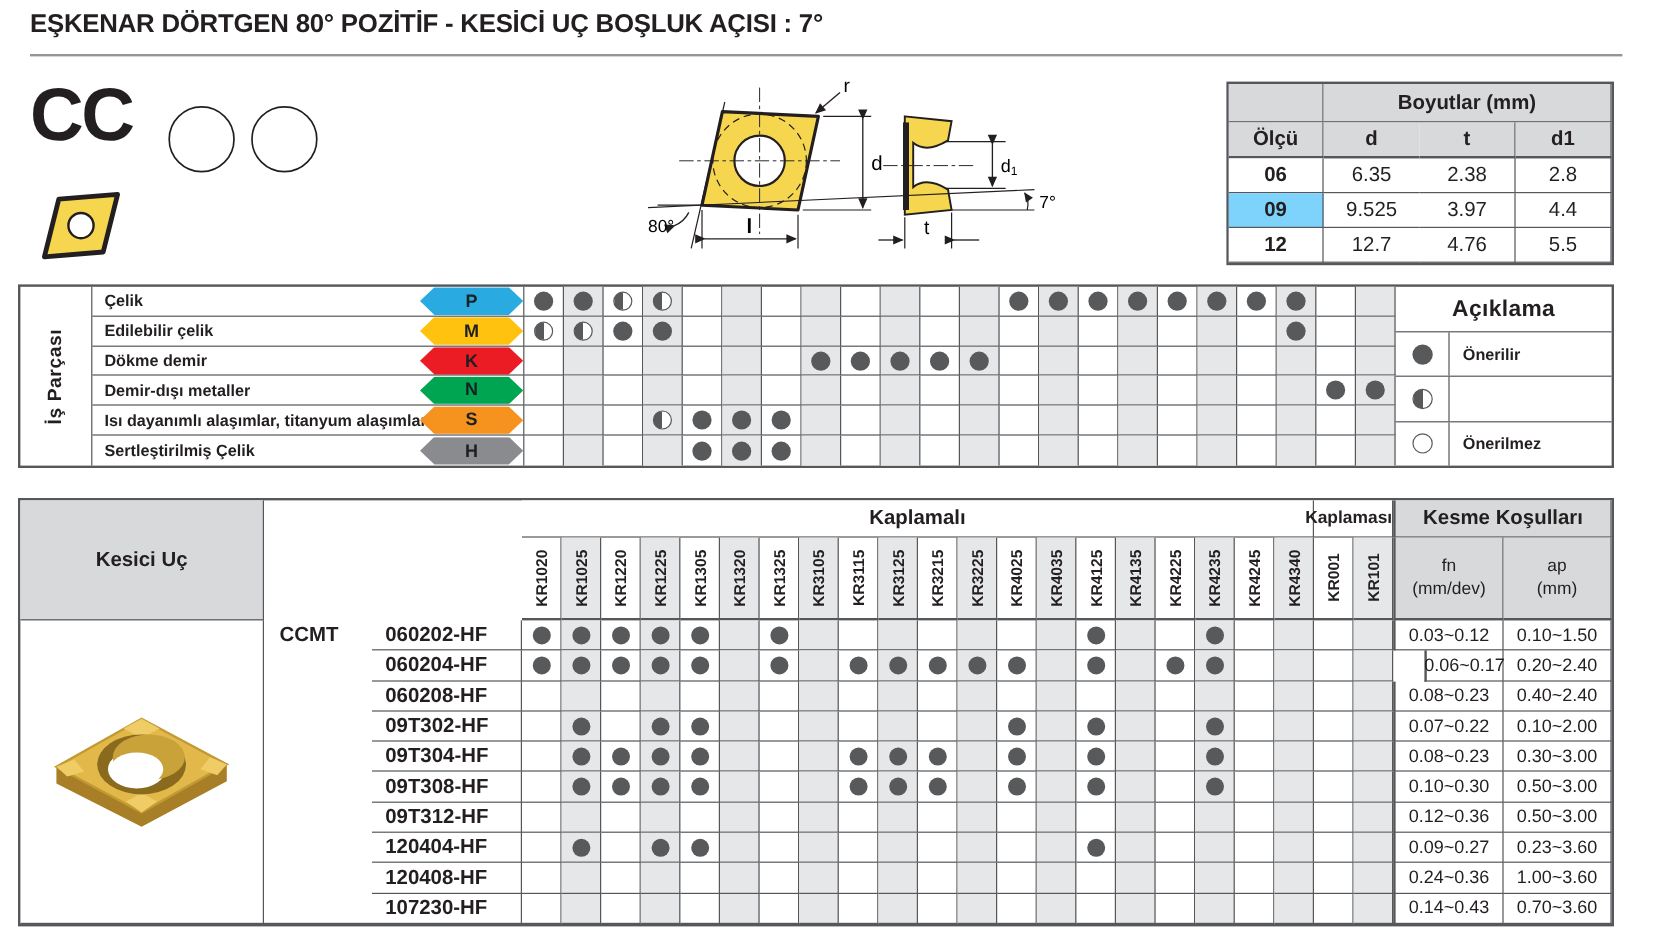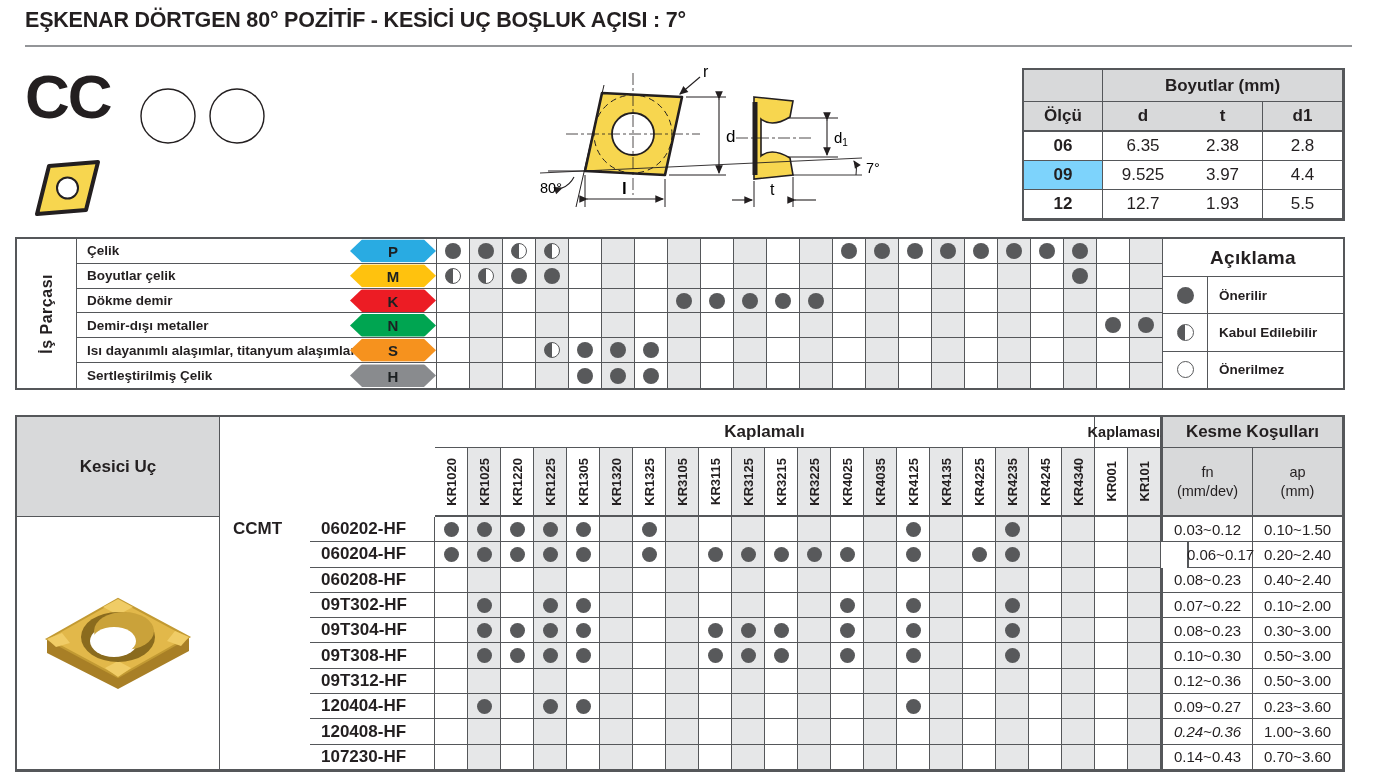--- a/index.html
+++ b/index.html
@@ -149,21 +149,21 @@
 <div class="dcell dhead" style="background: rgb(255, 255, 255); font-weight: bold;">06</div>
     <div class="dcell dval">6.35</div>
     <div class="dcell dval">2.38</div>
     <div class="dcell dval">2.8</div>
     <div class="dcell dhead" style="background: #7dd3fc; font-weight: bold;">09</div>
     <div class="dcell dval">9.525</div>
     <div class="dcell dval">3.97</div>
     <div class="dcell dval">4.4</div>
     <div class="dcell dhead" style="background: rgb(255, 255, 255); font-weight: bold;">12</div>
     <div class="dcell dval">12.7</div>
-    <div class="dcell dval">1.93</div>
+    <div class="dcell dval">4.76</div>
     <div class="dcell dval">5.5</div>
   </div>
 
 <div class="abs materials">
   <div class="mat-axis">
     <span>İş Parçası</span>
   </div>
   <div class="mat-rows">
       <div class="mat-row">
         <div class="mat-name">
@@ -212,21 +212,21 @@
           <div class="dot full"></div>
         </div>
         <div class="mat-cell shade">
           <div class="dot full"></div>
         </div>
         <div class="mat-cell"></div>
         <div class="mat-cell shade"></div>
       </div>
       <div class="mat-row">
         <div class="mat-name">
-          <span>Boyutlar çelik</span>
+          <span>Edilebilir çelik</span>
           <div class="badge" style="background: rgb(255, 194, 14);">M</div>
         </div>
         <div class="mat-cell">
           <div class="dot half"></div>
         </div>
         <div class="mat-cell shade">
           <div class="dot half"></div>
         </div>
         <div class="mat-cell">
           <div class="dot full"></div>
@@ -402,21 +402,20 @@
   <div class="legend-row">
         <div class="legend-sym">
           <div class="dot full"></div>
         </div>
         <div class="legend-lab">Önerilir</div>
       </div>
       <div class="legend-row">
         <div class="legend-sym">
           <div class="dot half"></div>
         </div>
-        <div class="legend-lab">Kabul Edilebilir</div>
       </div>
       <div class="legend-row">
         <div class="legend-sym">
           <div class="dot empty"></div>
         </div>
         <div class="legend-lab">Önerilmez</div>
       </div>
     </div>
 </div>
 
@@ -836,21 +835,21 @@
     <div class="gc" style="grid-area: 11 / 16;"></div>
     <div class="gc shade" style="grid-area: 11 / 17;"></div>
     <div class="gc" style="grid-area: 11 / 18;"></div>
     <div class="gc shade" style="grid-area: 11 / 19;"></div>
     <div class="gc" style="grid-area: 11 / 20;"></div>
     <div class="gc shade" style="grid-area: 11 / 21;"></div>
     <div class="gc" style="grid-area: 11 / 22;"></div>
     <div class="gc shade" style="grid-area: 11 / 23;"></div>
     <div class="gc" style="grid-area: 11 / 24;"></div>
     <div class="gc shade" style="grid-area: 11 / 25;"></div>
-    <div class="gc val bl2" style="grid-area: 11 / 26; font-style: italic;">0.24~0.36</div>
+    <div class="gc val bl2" style="grid-area: 11 / 26;">0.24~0.36</div>
     <div class="gc val" style="grid-area: 11 / 27;">1.00~3.60</div>
     <div class="gc code-cell" style="grid-area: 12 / 3;">107230-HF</div>
     <div class="gc" style="grid-area: 12 / 4;"></div>
     <div class="gc shade" style="grid-area: 12 / 5;"></div>
     <div class="gc" style="grid-area: 12 / 6;"></div>
     <div class="gc shade" style="grid-area: 12 / 7;"></div>
     <div class="gc" style="grid-area: 12 / 8;"></div>
     <div class="gc shade" style="grid-area: 12 / 9;"></div>
     <div class="gc" style="grid-area: 12 / 10;"></div>
     <div class="gc shade" style="grid-area: 12 / 11;"></div>

